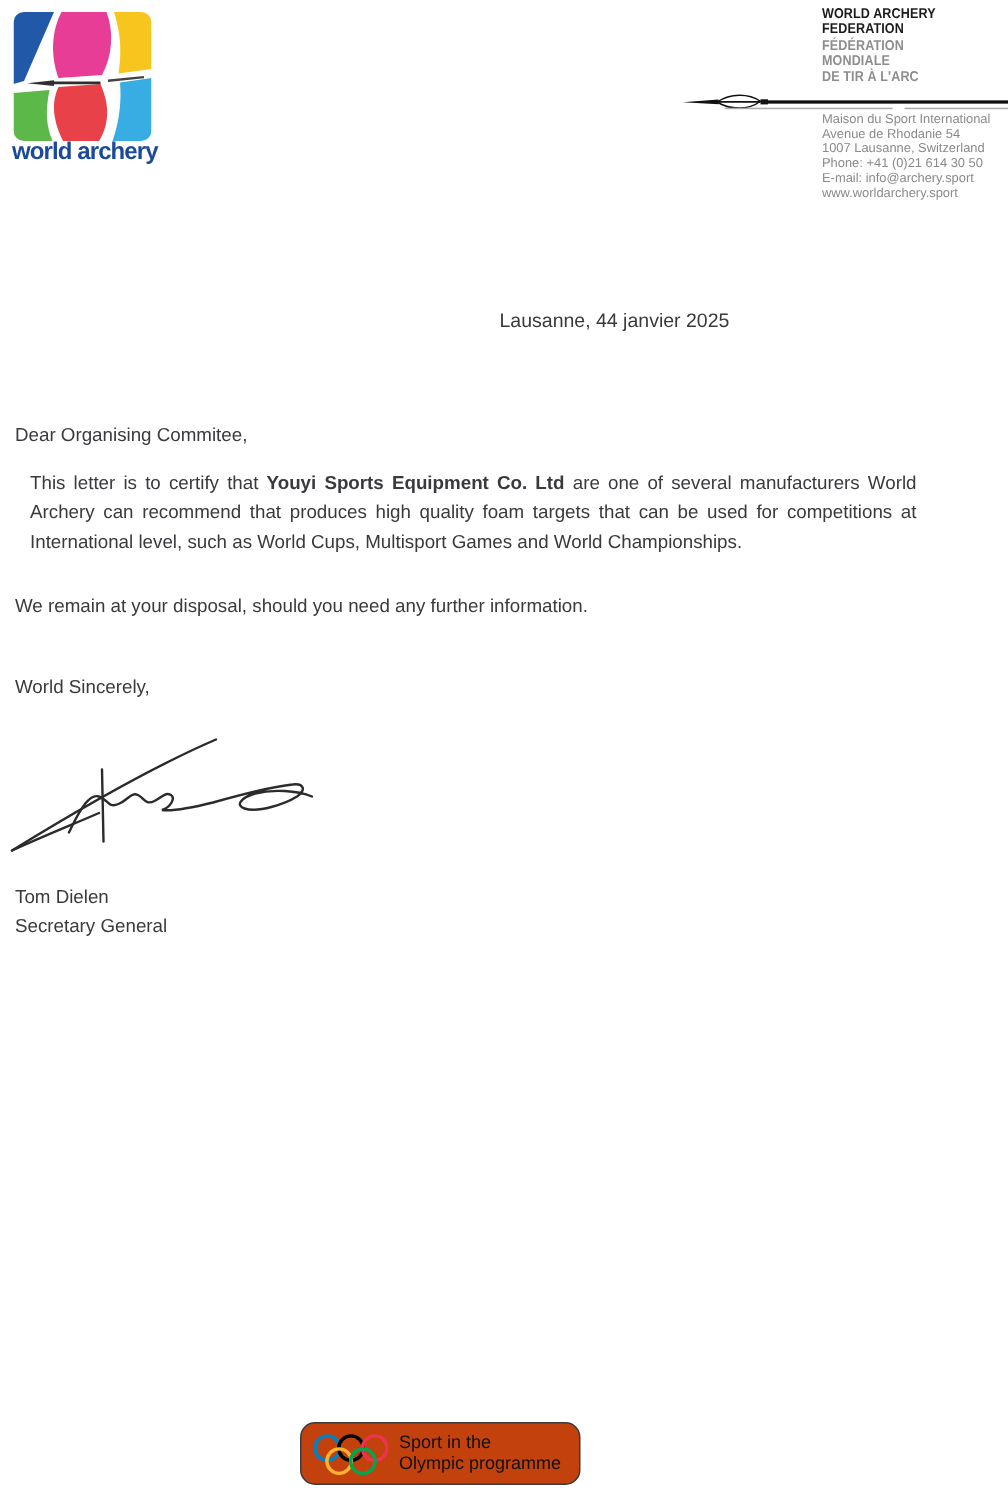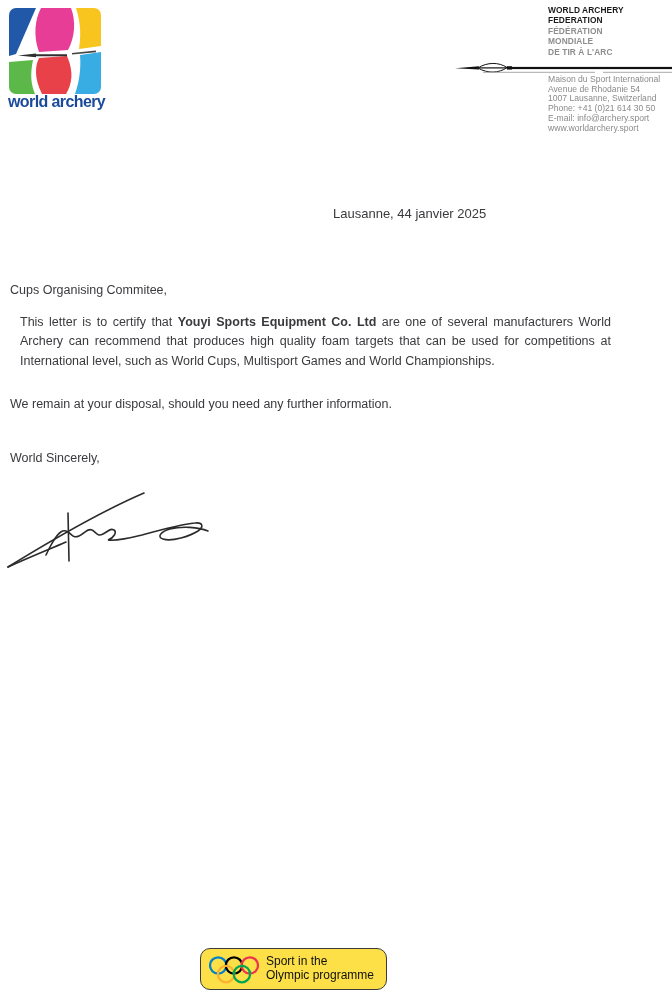--- a/index.html
+++ b/index.html
@@ -37,21 +37,21 @@
   .salutation{position:absolute;left:10px;top:283px;width:591px;font-size:12.5px;}
   .para1{position:absolute;left:20px;top:313px;width:591px;font-size:12.5px;line-height:19.3px;text-align:justify;margin:0;}
   .para2{position:absolute;left:10px;top:397px;width:591px;font-size:12.5px;}
   .closing{position:absolute;left:10px;top:451px;width:591px;font-size:12.5px;}
   .bold{font-weight:bold;}
   .signature{position:absolute;left:2px;top:483px;width:208px;height:92px;}
   .signer{position:absolute;left:10px;top:589px;font-size:12.5px;line-height:19.3px;}
   
   .olympic-badge{
     position:absolute;left:200px;top:948px;width:187px;height:42px;
-    border:1.4px solid #3b3b3b;border-radius:10px;background:#fde047;
+    border:1.4px solid #3b3b3b;border-radius:10px;background:#c2410c;
     box-sizing:border-box;
   }
   .rings{position:absolute;left:8px;top:6px;width:50px;height:29px;}
   .badge-label{
     position:absolute;left:65px;top:5px;
     font-size:12px;line-height:14px;color:#111111;white-space:nowrap;
   }
 </style>
 </head>
 <body>
@@ -101,35 +101,39 @@
     <div>Maison du Sport International</div>
     <div>Avenue de Rhodanie 54</div>
     <div>1007 Lausanne, Switzerland</div>
     <div>Phone: +41 (0)21 614 30 50</div>
     <div>E-mail: info@archery.sport</div>
     <div>www.worldarchery.sport</div>
   </div>
 
   <div class="dateline">Lausanne, 44 janvier 2025</div>
 
-  <div class="salutation">Cups Organising Commitee,</div>
+  <div class="salutation">Dear Organising Commitee,</div>
 
   <p class="para1"><span>This letter is to certify that </span><span class="bold">Youyi Sports Equipment Co. Ltd</span><span> are one of several manufacturers World Archery can recommend that produces high quality foam targets that can be used for competitions at International level, such as World Cups, Multisport Games and World Championships.</span></p>
 
   <div class="para2">We remain at your disposal, should you need any further information.</div>
 
   <div class="closing">World Sincerely,</div>
 
   <svg class="signature" viewBox="0 0 208 92" xmlns="http://www.w3.org/2000/svg" fill="none" stroke="#2b2b2b" stroke-width="1.6" stroke-linecap="round">
     <path d="M6,84 C45,60 100,28 142,10"></path>
     <path d="M6,84 C28,74 48,66 64,59"></path>
     <path d="M66,30 L67,78"></path>
     <path d="M44,72 C52,55 58,46 64,48 C70,50 70,56 77,53 C84,50 85,45 90,47 C94,49 95,54 101,51 C107,48 108,45 112,47 C115,49 112,55 106,57 C114,58 128,55 140,52 C158,47 182,41 193,40 C201,39 202,44 196,48 C188,53 170,59 161,56 C155,54 158,49 168,46 C180,43 196,44 206,48"></path>
   </svg>
 
+  <div class="signer">
+    <div>Tom Dielen</div>
+    <div>Secretary General</div>
+  </div>
 
   <div class="olympic-badge">
     <svg class="rings" viewBox="0 0 49 28" xmlns="http://www.w3.org/2000/svg" fill="none" stroke-width="2.2">
       <circle cx="9" cy="10" r="8" stroke="#0081c8"></circle>
       <circle cx="24.5" cy="10" r="8" stroke="#000000"></circle>
       <circle cx="40" cy="10" r="8" stroke="#ee334e"></circle>
       <circle cx="16.75" cy="18.5" r="8" stroke="#fcb131"></circle>
       <circle cx="32.25" cy="18.5" r="8" stroke="#00a651"></circle>
     </svg>
     <div class="badge-label">

